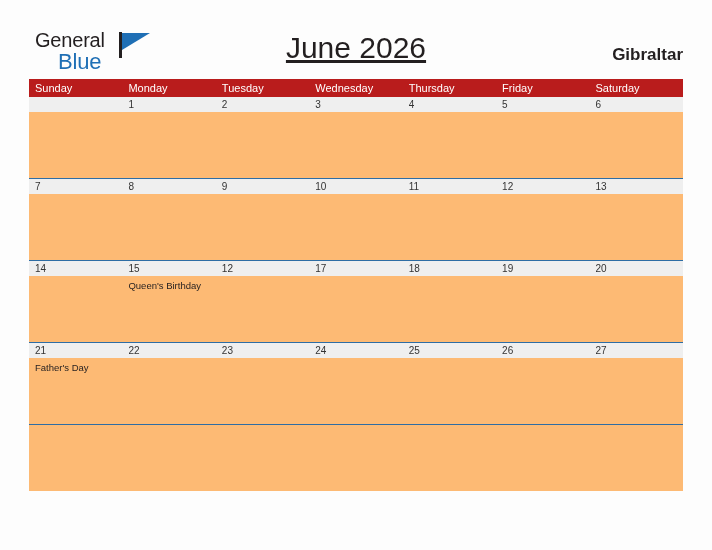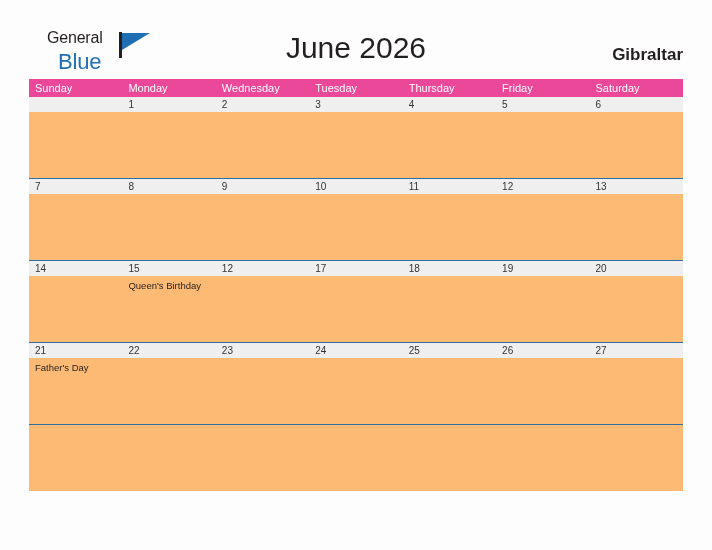--- a/index.html
+++ b/index.html
@@ -32,23 +32,23 @@
 
   .brand {
     position: absolute;
     left: 31px;
     top: 29px;
     width: 180px;
     height: 42px;
   }
   .brand-general {
     position: absolute;
-    left: 16px;
+    left: 4px;
     top: 0;
-    font-size: 16px;
+    font-size: 20px;
     letter-spacing: -0.2px;
     color: #231f20;
     font-family: "Liberation Sans", sans-serif;
   }
   .brand-blue {
     position: absolute;
     left: 27px;
     top: 20px;
     font-size: 22px;
     letter-spacing: -0.2px;
@@ -84,20 +84,21 @@
   .cal-title {
     position: absolute;
     left: 0;
     top: 31px;
     width: 712px;
     text-align: center;
     font-size: 30px;
     color: #231f20;
     font-family: "Liberation Sans", sans-serif;
     font-weight: 400;
+    text-decoration: underline;
   }
 
   .locale {
     position: absolute;
     right: 29px;
     top: 45px;
     font-size: 17px;
     font-weight: bold;
     color: #231f20;
   }
@@ -106,21 +107,21 @@
   .calendar {
     position: absolute;
     left: 29px;
     top: 79px;
     width: 654px;
   }
 
   .weekdays {
     display: flex;
     width: 100%;
-    background: #ec4899;
+    background: #b91c1c;
     height: 18px;
   }
   .weekday {
     flex: 1 1 0;
     color: #ffffff;
     font-size: 11px;
     line-height: 18px;
     padding-left: 6px;
     box-sizing: border-box;
     white-space: nowrap;
@@ -188,22 +189,22 @@
 
     <div class="cal-title">June 2026</div>
 
     <div class="locale">Gibraltar</div>
   </div>
 
   <div class="calendar">
     <div class="weekdays">
         <div class="weekday">Sunday</div>
         <div class="weekday">Monday</div>
+        <div class="weekday">Tuesday</div>
         <div class="weekday">Wednesday</div>
-        <div class="weekday">Tuesday</div>
         <div class="weekday">Thursday</div>
         <div class="weekday">Friday</div>
         <div class="weekday">Saturday</div>
       </div>
     <div class="weeks">
         <div class="week">
           <div class="week-dates">
             <div class="daynum"></div>
             <div class="daynum">1</div>
             <div class="daynum">2</div>

